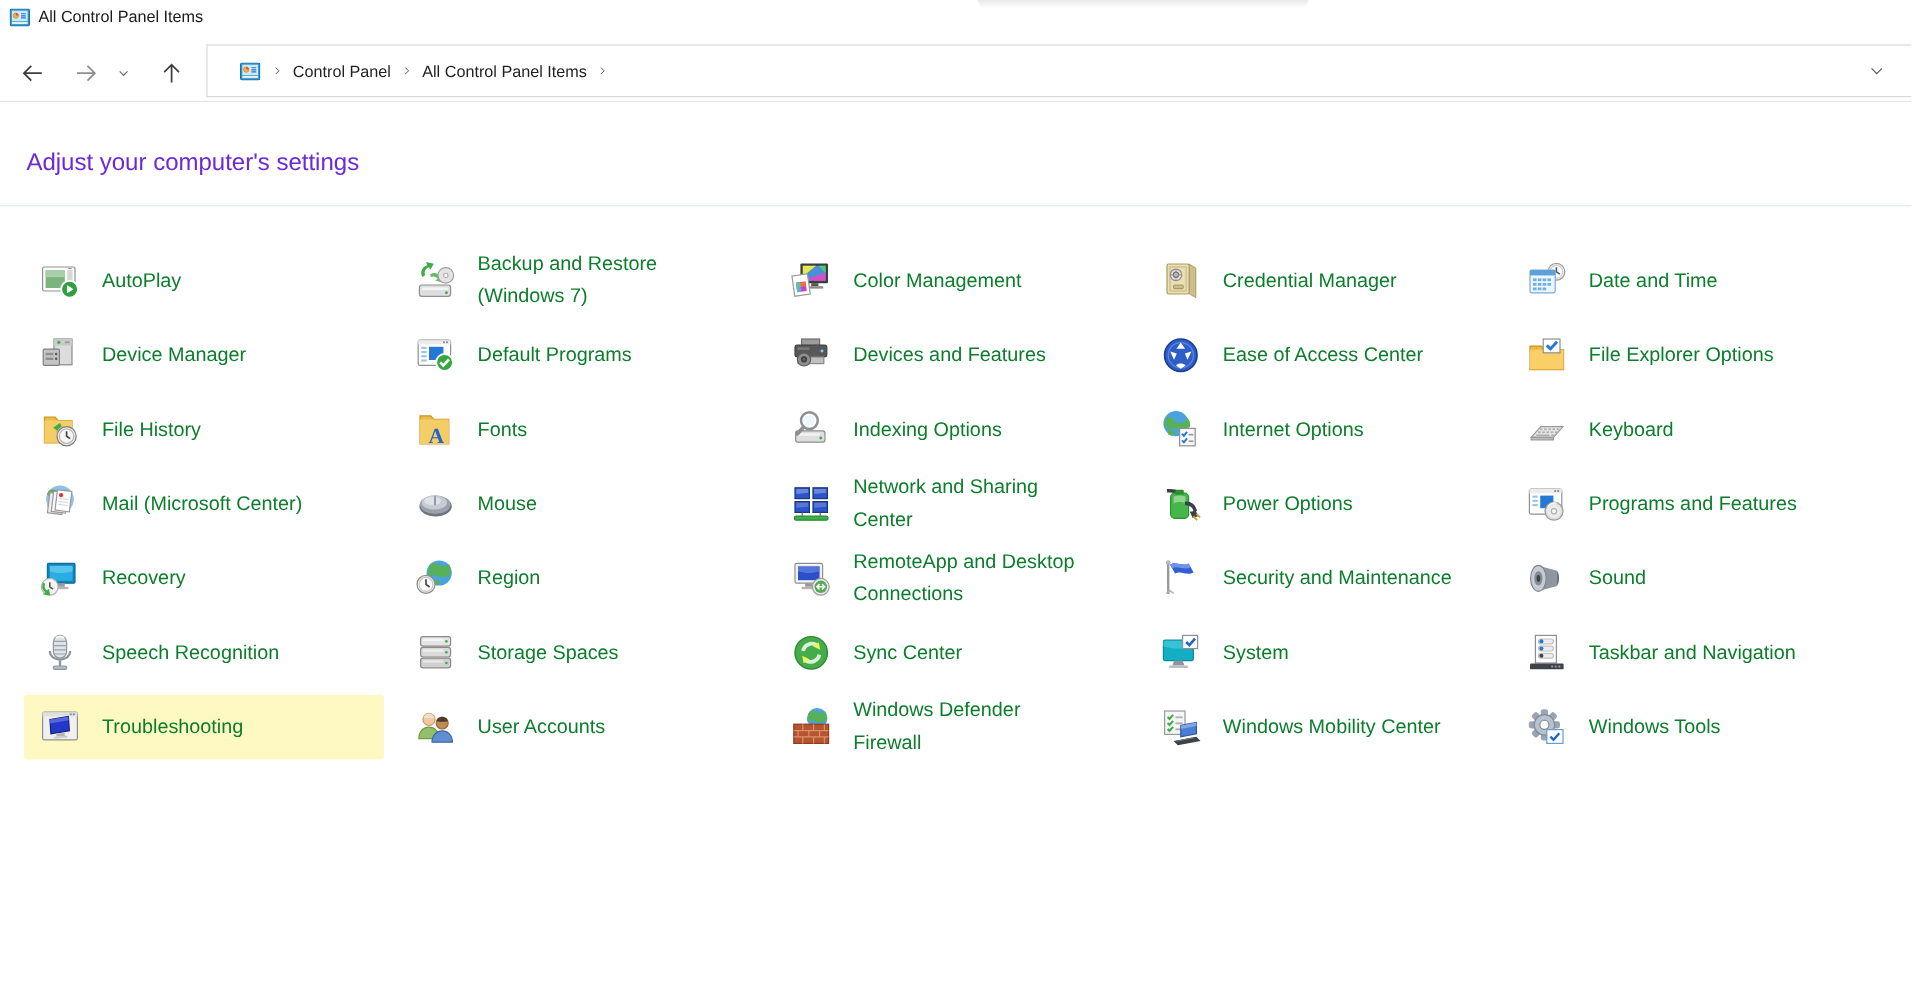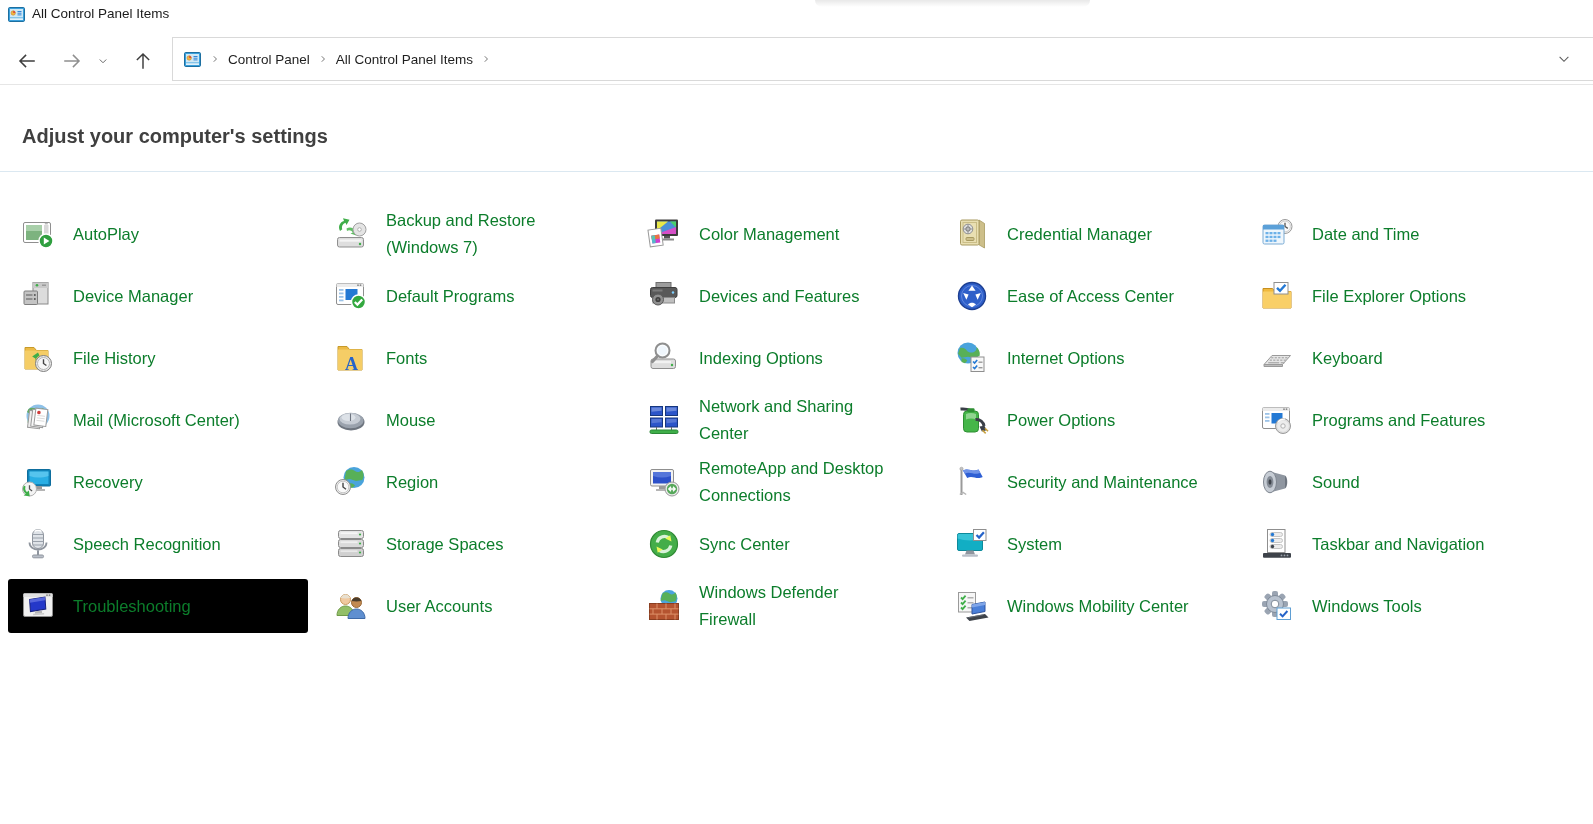--- a/index.html
+++ b/index.html
@@ -15,35 +15,35 @@
 
   
   .toolbar{height:47px;border-bottom:1px solid #e6e6e6;position:relative;display:flex;align-items:center;}
   .nav-btn{width:34px;height:34px;display:flex;align-items:center;justify-content:center;border:none;background:transparent;padding:0;cursor:default;}
   .nav-btn svg{display:block;}
   .nav-back{margin-left:10px;}
   .nav-fwd{margin-left:11px;}
   .nav-drop{width:22px;margin-left:3px;}
   .nav-up{margin-left:12px;}
   .addressbar{position:absolute;left:172px;top:0;right:0;height:44px;box-sizing:border-box;
-    border:1px solid #d9d9d9;border-right:0;background:#fff;display:flex;align-items:center;padding-left:11px;}
+    border:1px solid #d9d9d9;border-right:0;background:#fff;display:flex;align-items:center;padding-left:27px;}
   .addressbar .cp-icon{width:17px;height:15px;flex:none;margin-right:4px;}
   .crumb-sep{width:16px;height:16px;display:flex;align-items:center;justify-content:center;margin:0 2px;}
   .crumb{font-size:13.5px;color:#1f1f1f;padding:0 3px;white-space:nowrap;cursor:default;}
   .addr-drop{margin-left:auto;margin-right:16px;width:26px;height:26px;display:flex;align-items:center;justify-content:center;}
 
   
-  .heading{margin:37px 0 0 22px;font-size:20px;line-height:28px;color:#404040;font-weight:bold;}
+  .heading{margin:37px 0 0 22px;font-size:20px;line-height:28px;color:#6d28d9;}
   .heading-divider{margin-top:21px;border:none;border-top:1px solid #dbe8f1;height:0;}
 
-  .grid{margin-top:31px;padding-left:8px;display:grid;
+  .grid{margin-top:31px;padding-left:20px;display:grid;
     grid-template-columns:313px 313px 308px 305px 300px;grid-auto-rows:62px;align-items:center;}
   .item{display:flex;align-items:center;gap:17px;height:54px;width:300px;box-sizing:border-box;
     padding:0 8px 0 12px;border-radius:3px;text-decoration:none;cursor:pointer;}
-  .item.selected{background:#000000;}
+  .item.selected{background:#fef9c3;}
   .item-icon{width:36px;height:36px;flex:none;}
   .item-icon svg{width:36px;height:36px;display:block;}
   .item-label{font-size:16.5px;line-height:27px;color:#0c7d2b;white-space:pre-line;}
 </style>
 </head>
 <body>
 
 <div class="titlebar">
   <span class="app-icon">
     <svg viewBox="0 0 17 15">

